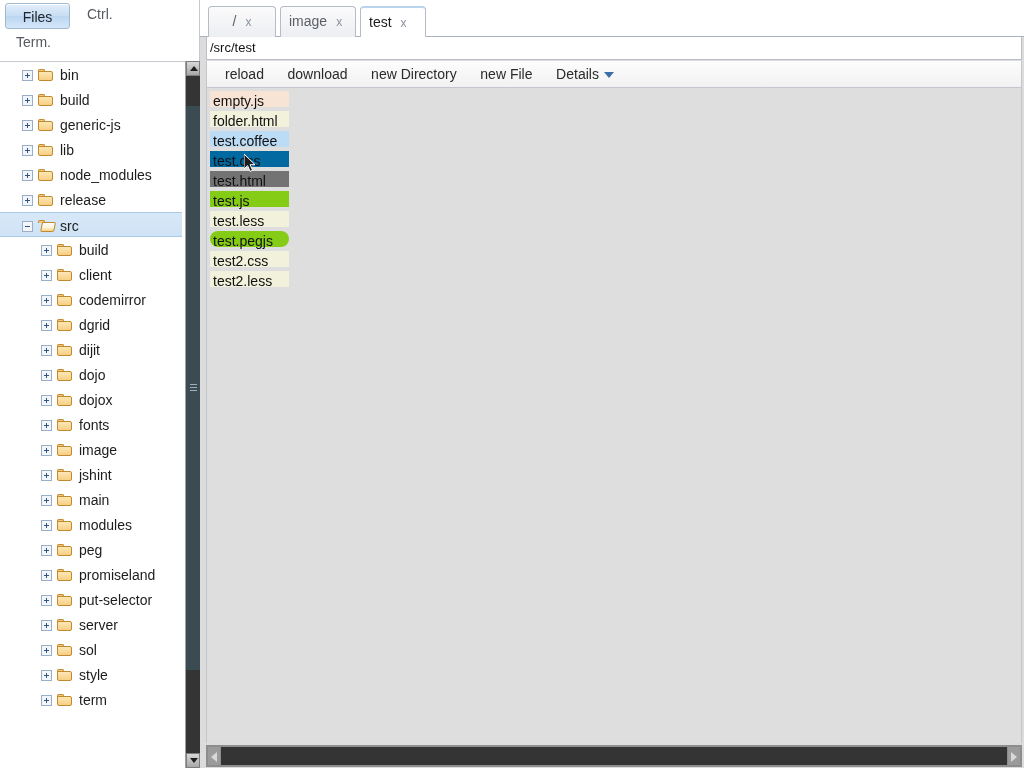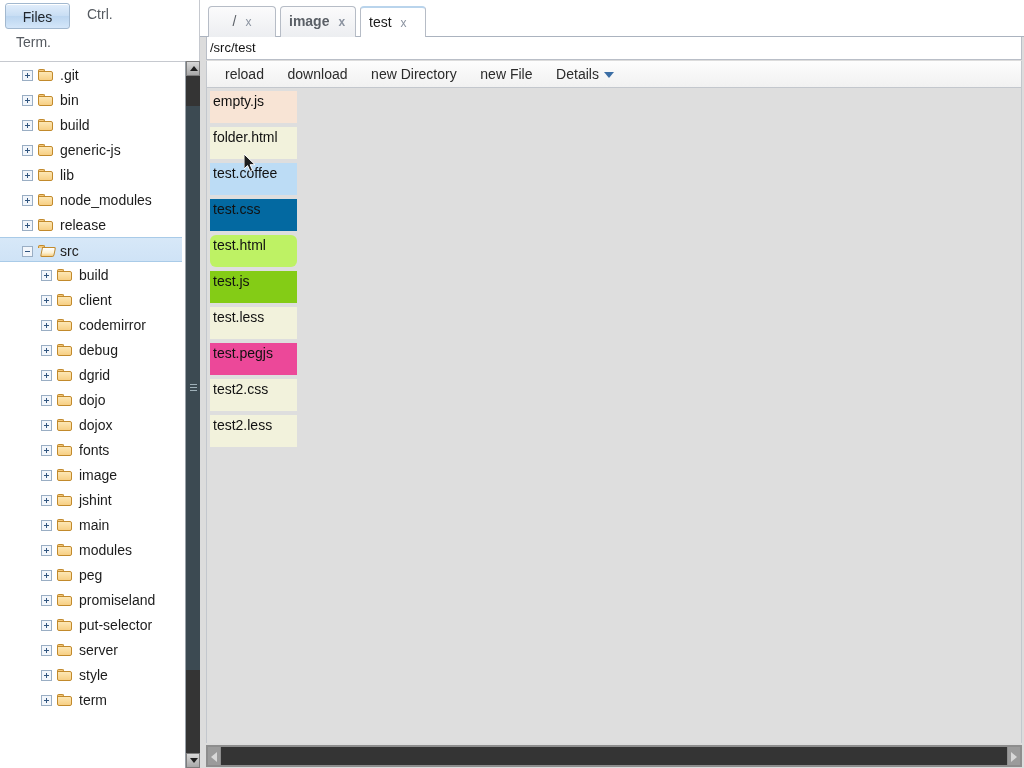--- a/index.html
+++ b/index.html
@@ -167,21 +167,21 @@
     color:#8b93a0;font-size:12px;margin-left:9px;cursor:pointer;
   }
   .ftab.active{
     background:#ffffff;
     border-top:2px solid #b9d4ec;
     color:#1b1b1b;
     line-height:28px;
   }
   .ftab.active .lbl{color:#1b1b1b;}
   #ftab-root{left:8px;width:68px;text-align:center;}
-  #ftab-image{left:80px;width:76px;font-weight:bold;}
+  #ftab-image{left:80px;width:76px;}
   #ftab-test{left:160px;width:66px;}
 
   #pathbar{
     position:absolute;left:6px;top:37px;width:816px;height:23px;
     background:#ffffff;
     border:1px solid #b9bec7;
     border-top:none;
     box-sizing:border-box;
     font-size:13px;
     color:#121212;
@@ -216,23 +216,23 @@
     position:absolute;left:6px;top:88px;width:816px;height:655px;
     background:#dedede;
     border-left:1px solid #c3c7cd;
     border-right:1px solid #c3c7cd;
     box-sizing:border-box;
     overflow:hidden;
   }
   #filelist{position:absolute;left:3px;top:3px;}
   .fitem{
     display:block;
-    height:32px;line-height:20px;
+    height:16px;line-height:20px;
     font-size:14px;color:#111111;
-    padding:0 12px 0 3px;
+    padding:0 4px 0 3px;
     margin-bottom:4px;
     width:72px;
     white-space:nowrap;
     box-sizing:content-box;
   }
   .fitem.sel{
     background:#bcdcf5 !important;
   }
 
   
@@ -274,44 +274,44 @@
   <div id="left-pane">
 
     <div id="app-tabs">
       <div class="apptab" id="apptab-files">Files</div>
       <div class="apptab" id="apptab-ctrl">Ctrl.</div>
       <div class="apptab" id="apptab-term">Term.</div>
     </div>
 
     <div id="tree-area">
       <div id="tree">
-          <div class="trow ind0"><span class="expander plus"></span><span class="folder"><span class="tab"></span><span class="body"></span></span><span class="tlabel">.git</span></div>
           <div class="trow ind0"><span class="expander plus"></span><span class="folder"><span class="tab"></span><span class="body"></span></span><span class="tlabel">bin</span></div>
           <div class="trow ind0"><span class="expander plus"></span><span class="folder"><span class="tab"></span><span class="body"></span></span><span class="tlabel">build</span></div>
           <div class="trow ind0"><span class="expander plus"></span><span class="folder"><span class="tab"></span><span class="body"></span></span><span class="tlabel">generic-js</span></div>
           <div class="trow ind0"><span class="expander plus"></span><span class="folder"><span class="tab"></span><span class="body"></span></span><span class="tlabel">lib</span></div>
           <div class="trow ind0"><span class="expander plus"></span><span class="folder"><span class="tab"></span><span class="body"></span></span><span class="tlabel">node_modules</span></div>
           <div class="trow ind0"><span class="expander plus"></span><span class="folder"><span class="tab"></span><span class="body"></span></span><span class="tlabel">release</span></div>
           <div class="trow ind0 sel"><span class="expander"></span><span class="folder open"><span class="tab"></span><span class="body"></span></span><span class="tlabel">src</span></div>
           <div class="trow ind1"><span class="expander plus"></span><span class="folder"><span class="tab"></span><span class="body"></span></span><span class="tlabel">build</span></div>
           <div class="trow ind1"><span class="expander plus"></span><span class="folder"><span class="tab"></span><span class="body"></span></span><span class="tlabel">client</span></div>
           <div class="trow ind1"><span class="expander plus"></span><span class="folder"><span class="tab"></span><span class="body"></span></span><span class="tlabel">codemirror</span></div>
-          <div class="trow ind1"><span class="expander plus"></span><span class="folder"><span class="tab"></span><span class="body"></span></span><span class="tlabel">debug</span></div>
           <div class="trow ind1"><span class="expander plus"></span><span class="folder"><span class="tab"></span><span class="body"></span></span><span class="tlabel">dgrid</span></div>
+          <div class="trow ind1"><span class="expander plus"></span><span class="folder"><span class="tab"></span><span class="body"></span></span><span class="tlabel">dijit</span></div>
           <div class="trow ind1"><span class="expander plus"></span><span class="folder"><span class="tab"></span><span class="body"></span></span><span class="tlabel">dojo</span></div>
           <div class="trow ind1"><span class="expander plus"></span><span class="folder"><span class="tab"></span><span class="body"></span></span><span class="tlabel">dojox</span></div>
           <div class="trow ind1"><span class="expander plus"></span><span class="folder"><span class="tab"></span><span class="body"></span></span><span class="tlabel">fonts</span></div>
           <div class="trow ind1"><span class="expander plus"></span><span class="folder"><span class="tab"></span><span class="body"></span></span><span class="tlabel">image</span></div>
           <div class="trow ind1"><span class="expander plus"></span><span class="folder"><span class="tab"></span><span class="body"></span></span><span class="tlabel">jshint</span></div>
           <div class="trow ind1"><span class="expander plus"></span><span class="folder"><span class="tab"></span><span class="body"></span></span><span class="tlabel">main</span></div>
           <div class="trow ind1"><span class="expander plus"></span><span class="folder"><span class="tab"></span><span class="body"></span></span><span class="tlabel">modules</span></div>
           <div class="trow ind1"><span class="expander plus"></span><span class="folder"><span class="tab"></span><span class="body"></span></span><span class="tlabel">peg</span></div>
           <div class="trow ind1"><span class="expander plus"></span><span class="folder"><span class="tab"></span><span class="body"></span></span><span class="tlabel">promiseland</span></div>
           <div class="trow ind1"><span class="expander plus"></span><span class="folder"><span class="tab"></span><span class="body"></span></span><span class="tlabel">put-selector</span></div>
           <div class="trow ind1"><span class="expander plus"></span><span class="folder"><span class="tab"></span><span class="body"></span></span><span class="tlabel">server</span></div>
+          <div class="trow ind1"><span class="expander plus"></span><span class="folder"><span class="tab"></span><span class="body"></span></span><span class="tlabel">sol</span></div>
           <div class="trow ind1"><span class="expander plus"></span><span class="folder"><span class="tab"></span><span class="body"></span></span><span class="tlabel">style</span></div>
           <div class="trow ind1"><span class="expander plus"></span><span class="folder"><span class="tab"></span><span class="body"></span></span><span class="tlabel">term</span></div>
         </div>
     </div>
 
     <div id="vscroll">
       <div class="arrow up">
           <i></i>
         </div>
       <div class="thumb-top"></div>
@@ -352,24 +352,24 @@
       <span class="tbtn">new File</span>
       <span class="tbtn"><span>Details</span><span class="caret"></span></span>
     </div>
 
     <div id="filearea">
       <div id="filelist">
           <div class="fitem" style="background: rgb(248, 228, 213);">empty.js</div>
           <div class="fitem" style="background: rgb(242, 242, 220);">folder.html</div>
           <div class="fitem sel" style="background: rgb(188, 220, 245);">test.coffee</div>
           <div class="fitem" style="background: #0369a1;">test.css</div>
-          <div class="fitem" style="background: #bef264; border-radius: 6px;">test.html</div>
+          <div class="fitem" style="background: #737373;">test.html</div>
           <div class="fitem" style="background: #84cc16;">test.js</div>
           <div class="fitem" style="background: rgb(242, 242, 220);">test.less</div>
-          <div class="fitem" style="background: #ec4899;">test.pegjs</div>
+          <div class="fitem" style="background: #84cc16; border-radius: 9px;">test.pegjs</div>
           <div class="fitem" style="background: rgb(242, 242, 220);">test2.css</div>
           <div class="fitem" style="background: rgb(242, 242, 220);">test2.less</div>
         </div>
     </div>
 
     <div id="hscroll">
       <div class="arrow left">
           <i></i>
         </div>
       <div class="hthumb"></div>

